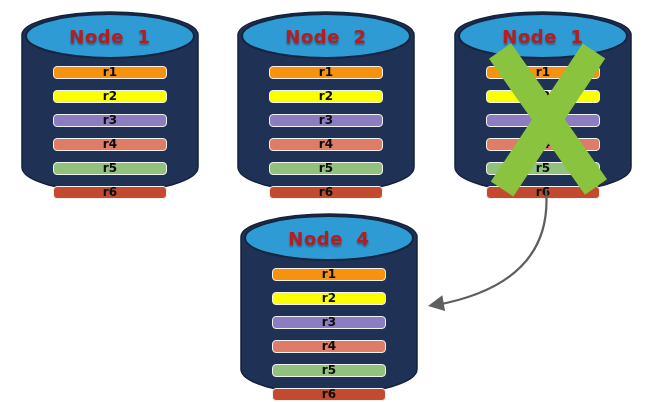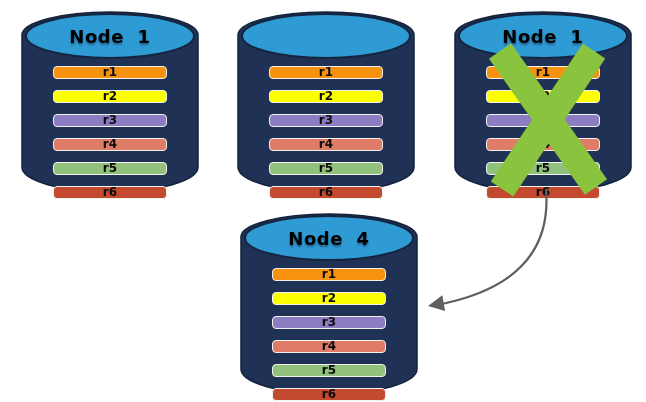--- a/index.html
+++ b/index.html
@@ -30,21 +30,21 @@
     width: 100%; height: 100%;
   }
   .node-title {
     position: absolute;
     left: 0; top: 4px;
     width: 100%;
     height: 46px;
     display: flex;
     align-items: center;
     justify-content: center;
-    color: #000000;
+    color: #b91c1c;
     font-size: 18px;
     font-weight: bold;
     word-spacing: 7px;
     text-shadow: 0 2px 2px rgba(10, 30, 60, 0.45);
     letter-spacing: 0.5px;
   }
   .rows {
     position: absolute;
     left: 32px;
     top: 57px;
@@ -106,20 +106,21 @@
           <span class="row-label">r6</span>
         </div>
     </div>
   </div>
 
   <div class="node n2">
     <svg class="cyl" viewBox="0 0 178 186">
       <path d="M 1 26 A 88 23 0 0 1 177 26 L 177 158 A 88 25 0 0 1 1 158 Z" stroke="#13213C" stroke-width="1.5" fill="#1F3154"></path>
       <ellipse cx="89" cy="27" rx="84" ry="22" stroke="#15253F" stroke-width="2" fill="#2F9BD5"></ellipse>
     </svg>
+    <div class="node-title">Node 2</div>
     <div class="rows">
       <div class="row" style="background: rgb(246, 146, 14);">
           <span class="row-label">r1</span>
         </div>
       <div class="row" style="background: rgb(252, 255, 0);">
           <span class="row-label">r2</span>
         </div>
       <div class="row" style="background: rgb(140, 124, 194);">
           <span class="row-label">r3</span>
         </div>

